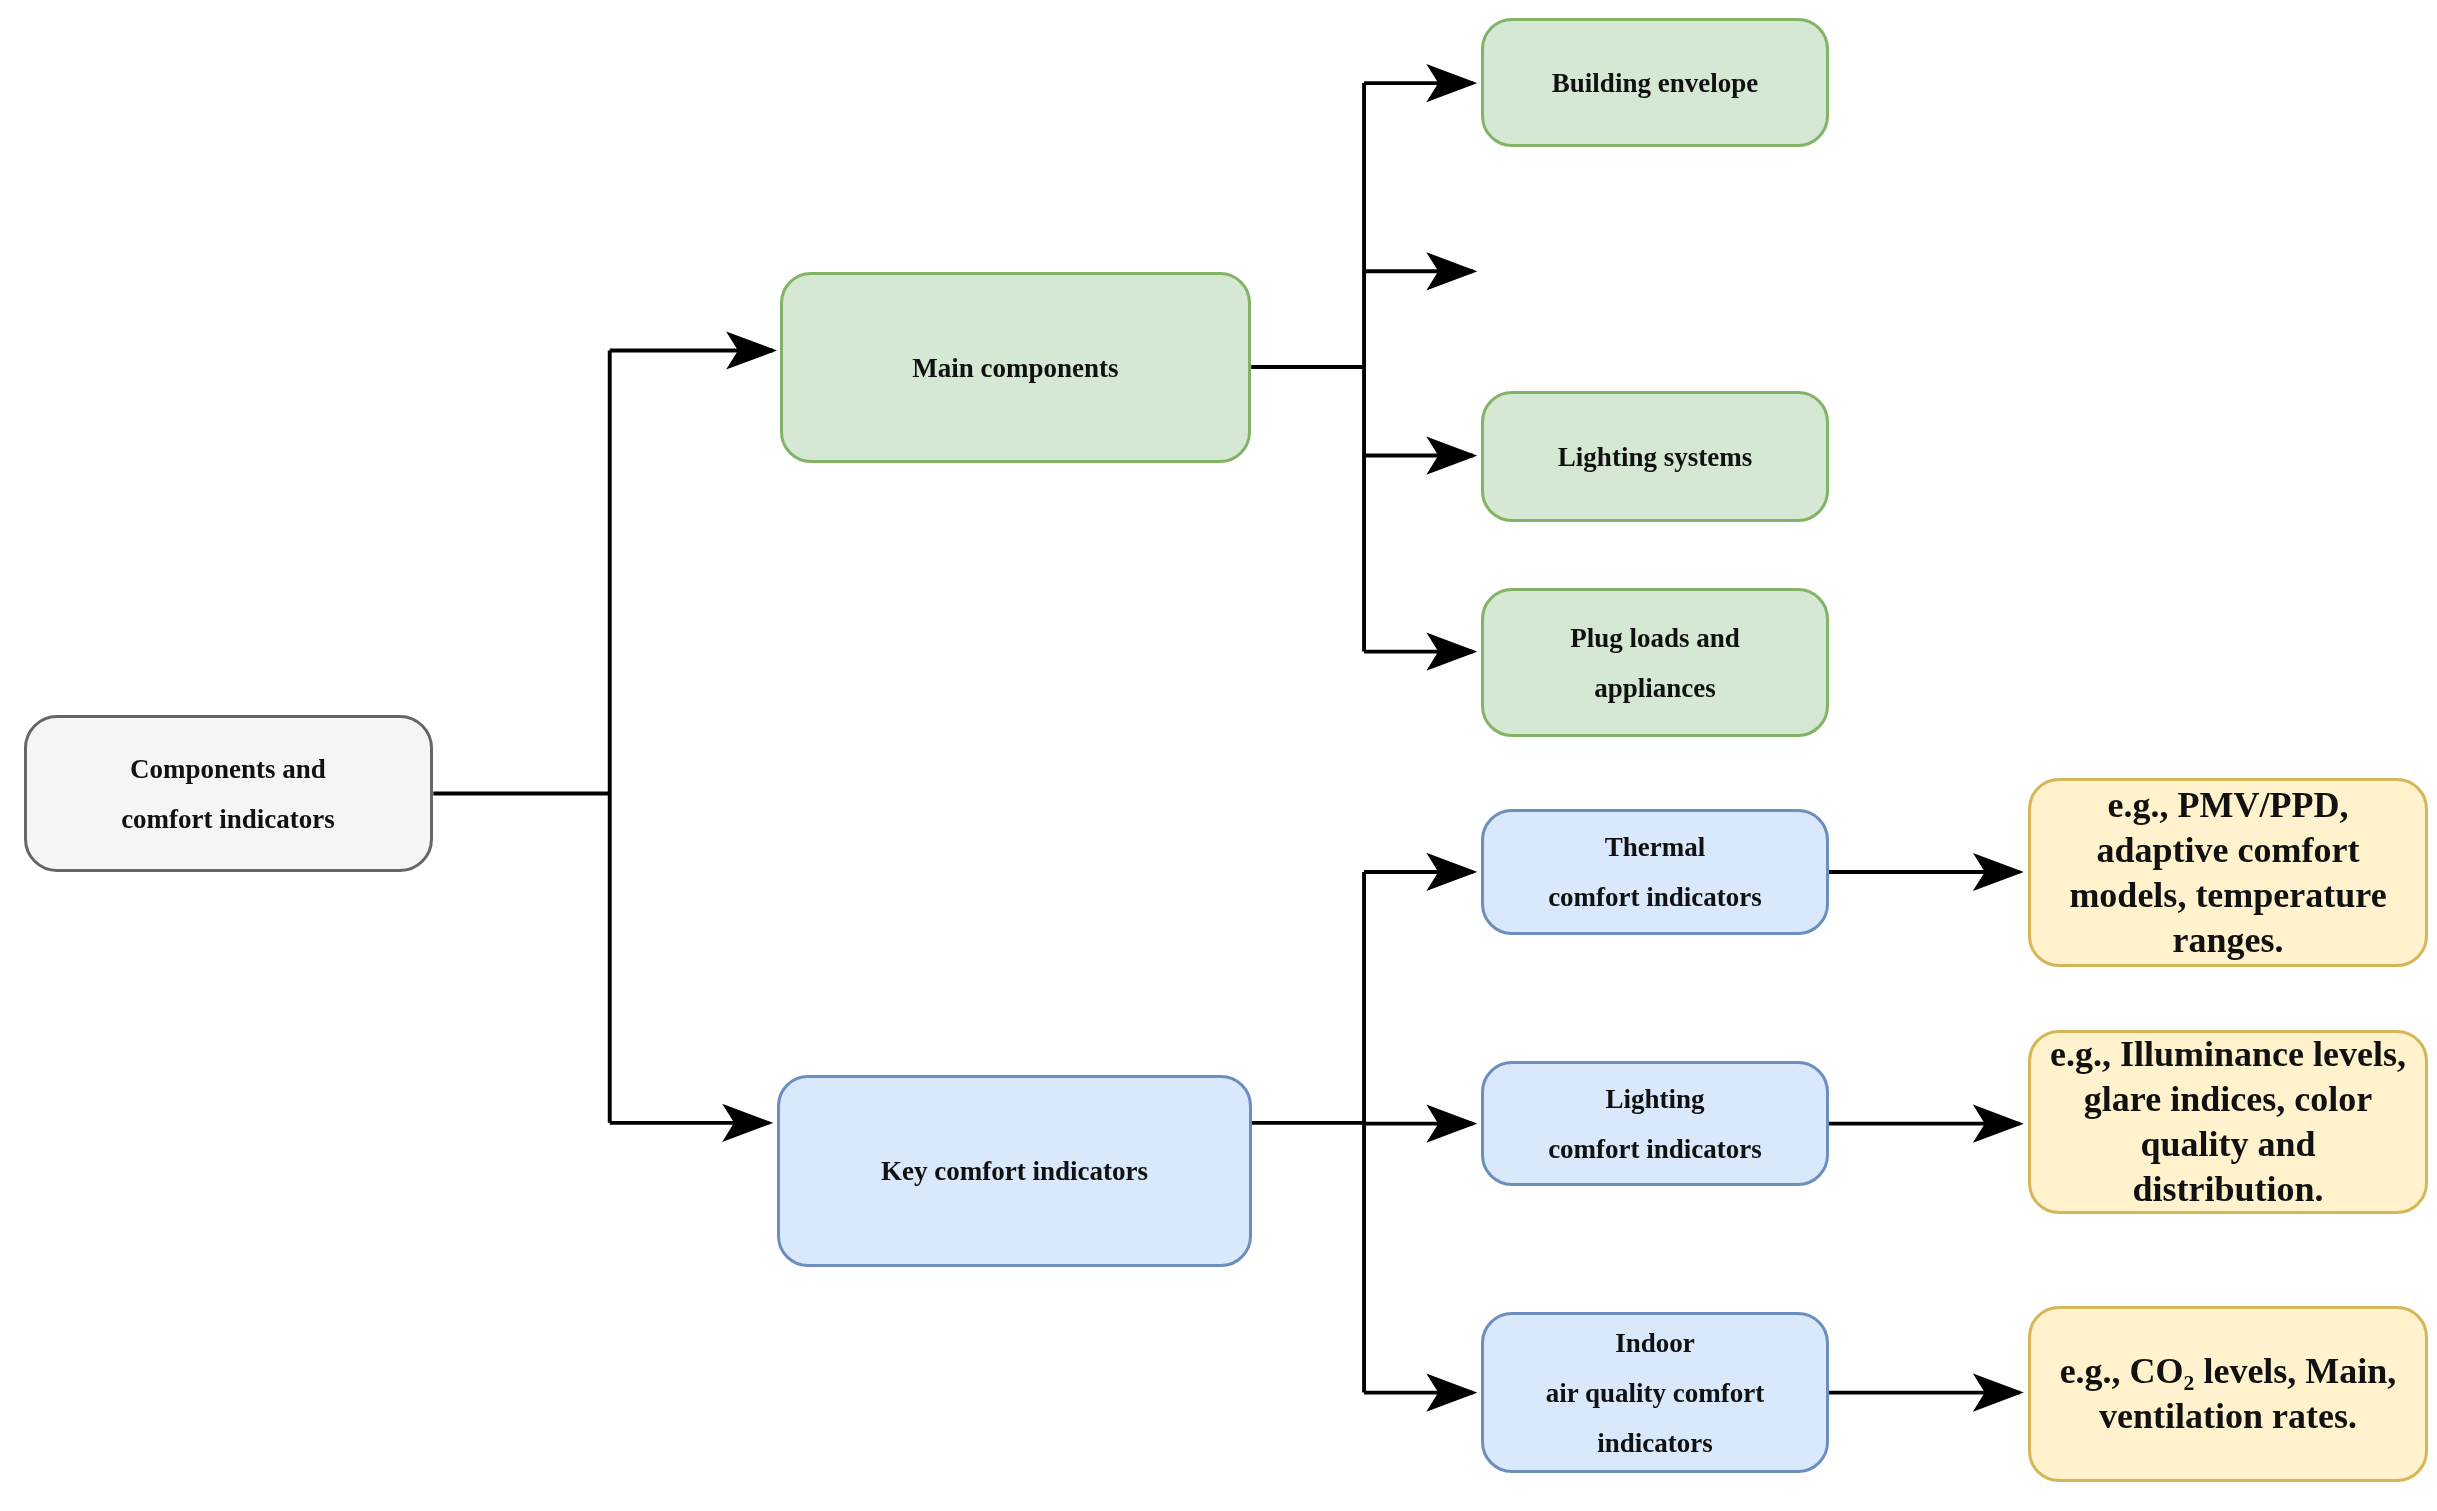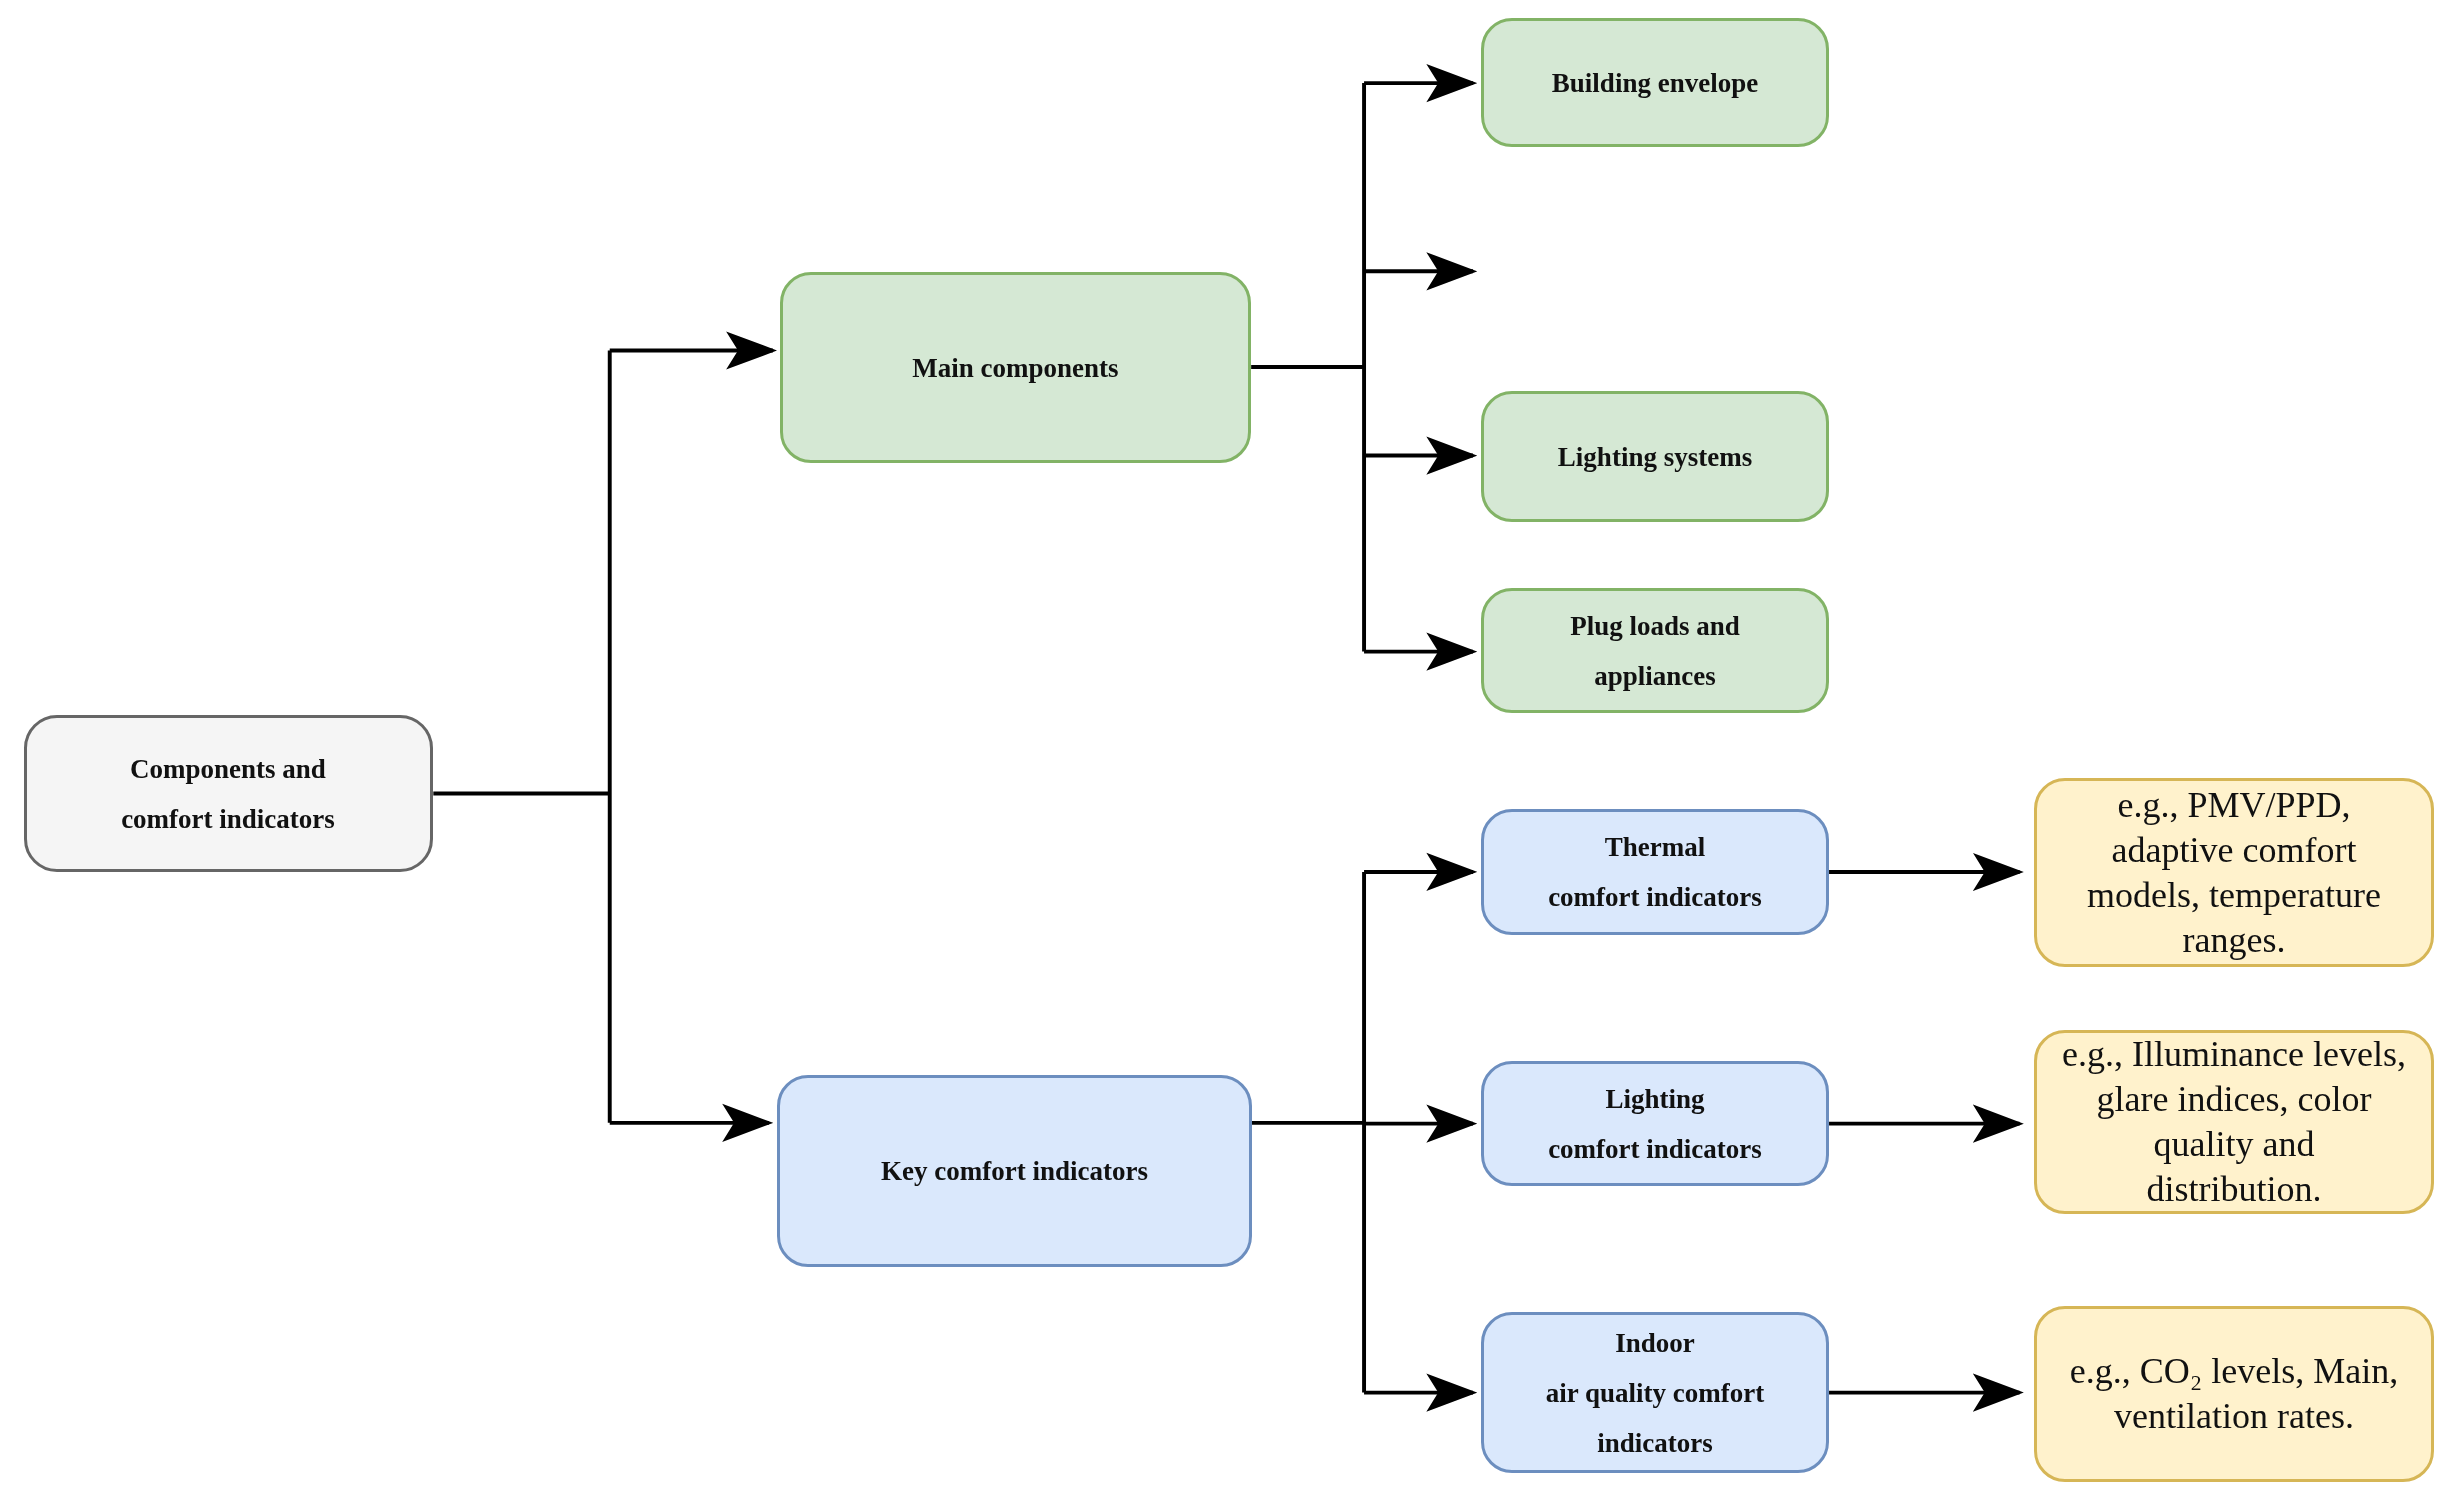--- a/index.html
+++ b/index.html
@@ -22,21 +22,21 @@
   #wires .head{fill:var(--connector);stroke:none;}
   .node{
     position:absolute;
     box-sizing:border-box;
     display:flex;align-items:center;justify-content:center;
     text-align:center;
     white-space:pre-line;
     color:#111111;
   }
   .label{font-weight:bold;font-size:27px;line-height:50px;}
-  .example{font-weight:normal;font-size:36px;line-height:45px;margin-left:6px;}
+  .example{font-weight:bold;font-size:36px;line-height:45px;}
   .gray{
     background:var(--gray_fill);
     border:3.9px solid var(--gray_border);
     border-radius:33px;
   }
   .green{
     background:var(--green_fill);
     border:3.1px solid var(--green_border);
     border-radius:31px;
   }
@@ -91,21 +91,21 @@
 
   <div class="node green label" style="left:780px;top:272px;width:471px;height:191px;">Main components</div>
 
   <div class="node blue label" style="left:777px;top:1075px;width:475px;height:192px;">Key comfort indicators</div>
 
   <div class="node green label" style="left:1481px;top:18px;width:348px;height:129px;">Building envelope</div>
 
 
   <div class="node green label" style="left:1481px;top:391px;width:348px;height:131px;">Lighting systems</div>
 
-  <div class="node green label" style="left:1481px;top:588px;width:348px;height:125px;">Plug loads and
+  <div class="node green label" style="left:1481px;top:588px;width:348px;height:149px;">Plug loads and
 appliances</div>
 
   <div class="node blue label" style="left:1481px;top:809px;width:348px;height:126px;">Thermal
 comfort indicators</div>
 
   <div class="node blue label" style="left:1481px;top:1061px;width:348px;height:125px;">Lighting
 comfort indicators</div>
 
   <div class="node blue label" style="left:1481px;top:1312px;width:348px;height:161px;">Indoor
 air quality comfort

